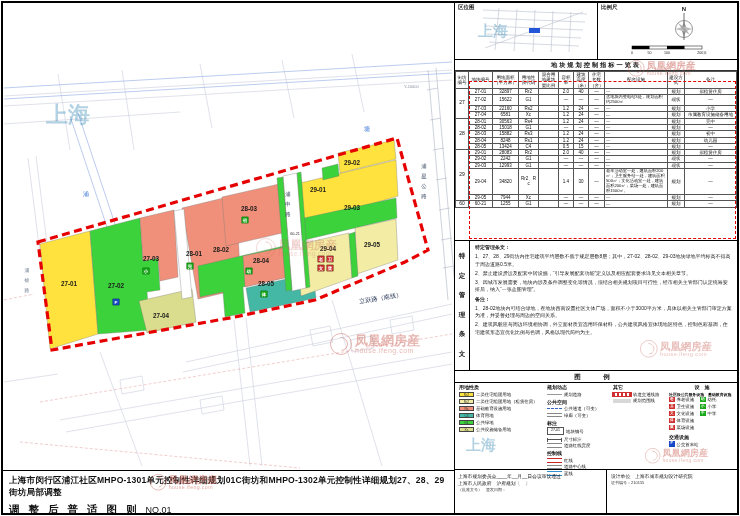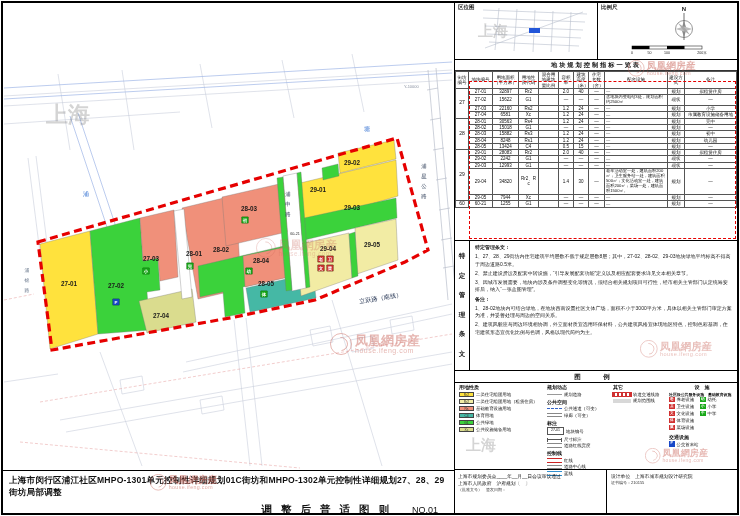--- a/index.html
+++ b/index.html
@@ -5,21 +5,21 @@
   html,body{margin:0;padding:0;background:#e8e8e8;}
   #sheet{position:relative;width:740px;height:516px;background:#fff;overflow:hidden;
          font-family:"Liberation Sans","DejaVu Sans",sans-serif;color:#111;}
   #frame{position:absolute;inset:1px;border:2.5px solid #000;pointer-events:none;z-index:60;}
   
   #map-svg{position:absolute;left:0;top:0;}
   
   #title-strip{position:absolute;left:3px;top:470px;width:451px;height:43px;border-top:1.6px solid #000;
                box-sizing:border-box;padding:4px 6px 2px 6px;}
   #title-line1{font-size:8.6px;font-weight:600;letter-spacing:.2px;}
-  #title-line2{display:flex;justify-content:flex-end;align-items:baseline;gap:14px;margin-top:4px;padding-right:10px;}
+  #title-line2{display:flex;justify-content:flex-start;align-items:baseline;margin-top:4px;padding-right:10px;}
   #title-line2 .big{font-size:10.5px;font-weight:700;letter-spacing:9px;}
   #title-line2 .no{font-size:9px;font-weight:400;}
   
   #right-panel{position:absolute;left:454px;top:2px;width:284px;height:511px;border-left:1.6px solid #000;box-sizing:border-box;background:#fff;}
   .rp-cell{position:absolute;box-sizing:border-box;}
   #loc-box{left:0;top:0;width:143px;height:58px;border-bottom:1px solid #000;border-right:1px solid #000;}
   #scale-box{left:143px;top:0;width:139px;height:58px;border-bottom:1px solid #000;}
   .cell-label{position:absolute;left:3px;top:2px;font-size:5.5px;font-weight:600;}
   #tablebox{left:0;top:58px;width:282px;height:181px;border-bottom:1px solid #000;overflow:hidden;}
   .tbl-title{height:10px;line-height:10px;text-align:center;font-size:6.2px;font-weight:700;letter-spacing:2px;border-bottom:.5px solid #333;}
@@ -58,21 +58,21 @@
   #app-left{width:152px;border-right:1px solid #000;padding:3px 3px;box-sizing:border-box;font-size:4.8px;line-height:1.5;}
   #app-right{flex:1;padding:3px 4px;box-sizing:border-box;font-size:4.8px;line-height:1.5;}
   .tiny{font-size:4px;color:#333;}
   
   .ph{position:absolute;display:flex;align-items:center;gap:3px;color:#c86055;z-index:40;pointer-events:none;transform-origin:left top;}
   .ph-logo{width:20px;height:20px;border:1.8px solid currentColor;border-radius:50%;position:relative;flex:0 0 auto;}
   .ph-logo::before{content:"";position:absolute;inset:3px;border:1.8px solid currentColor;border-radius:50%;
                    border-left-color:transparent;border-bottom-color:transparent;transform:rotate(40deg);}
   .ph-t1{font-size:13px;font-weight:700;line-height:1;}
   .ph-t2{font-size:7px;letter-spacing:.5px;line-height:1;}
-  .shwm{position:absolute;font-weight:700;color:#737373;z-index:39;pointer-events:none;}
+  .shwm{position:absolute;font-weight:700;color:#0369a1;z-index:39;pointer-events:none;}
   #sohu-wm{position:absolute;left:466px;top:483px;font-size:18.5px;font-weight:700;color:#2e2e2e;
            letter-spacing:1px;z-index:50;text-shadow:0 0 2px #fff;pointer-events:none;white-space:nowrap;}
 </style>
 </head>
 <body>
 
 <div id="sheet">
   <div id="frame"></div>
 
   <svg id="map-svg" width="455" height="470" viewBox="0 0 455 470">

